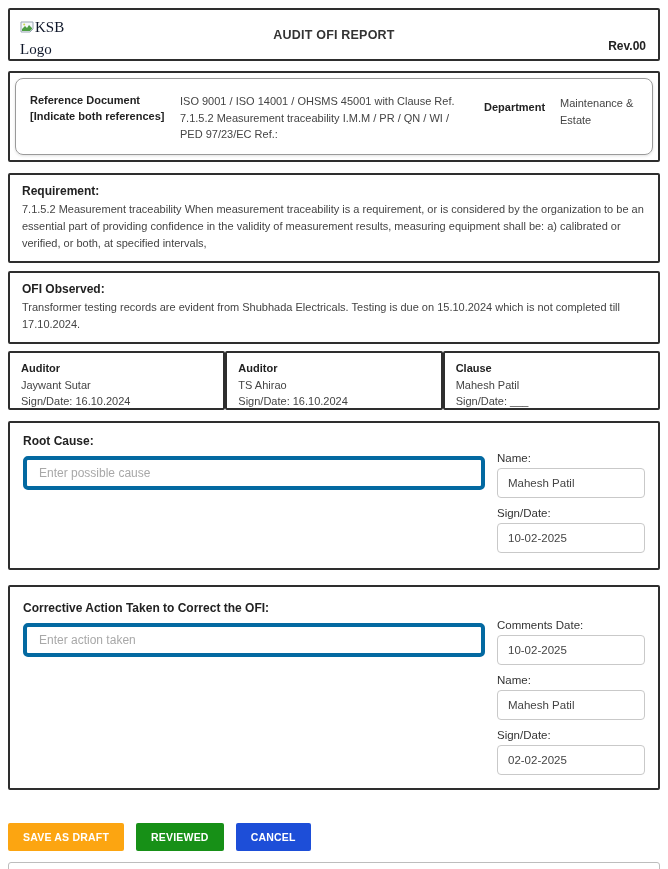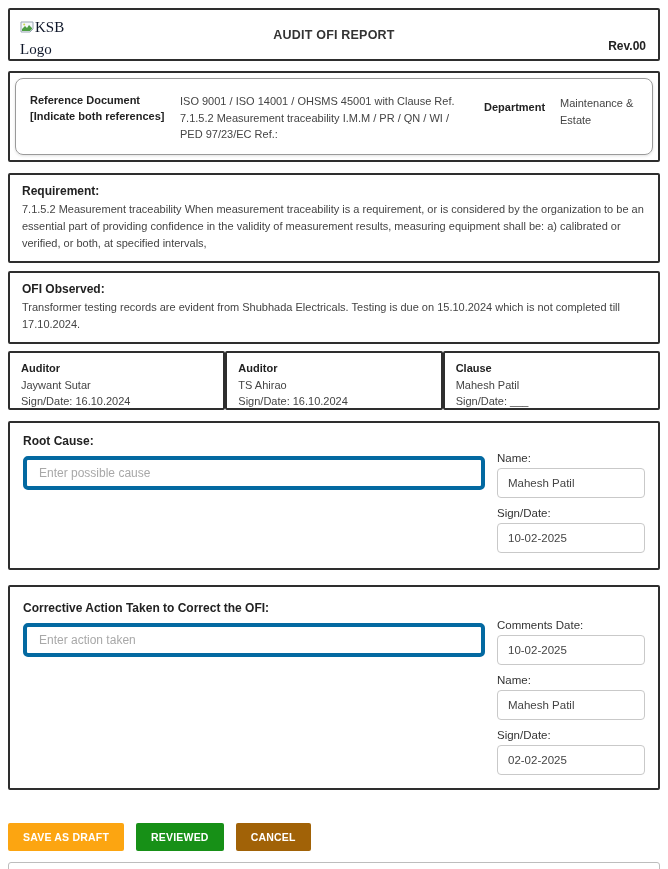--- a/index.html
+++ b/index.html
@@ -196,19 +196,19 @@
         <div class="side-label">Sign/Date:</div>
         <input class="side-input" type="text" value="02-02-2025" style="">
       </div>
     </div>
   </div>
 
   
   <div class="btn-row">
     <button class="btn" style="background: rgb(252, 165, 17);">SAVE AS DRAFT</button>
     <button class="btn" style="background: rgb(23, 144, 23);">REVIEWED</button>
-    <button class="btn" style="background: #a16207;">CANCEL</button>
+    <button class="btn" style="background: #1d4ed8;">CANCEL</button>
   </div>
 
   
   <input class="comments-input" type="text" placeholder="Comments" style="">
 
 </div>
 
 </body></html>

